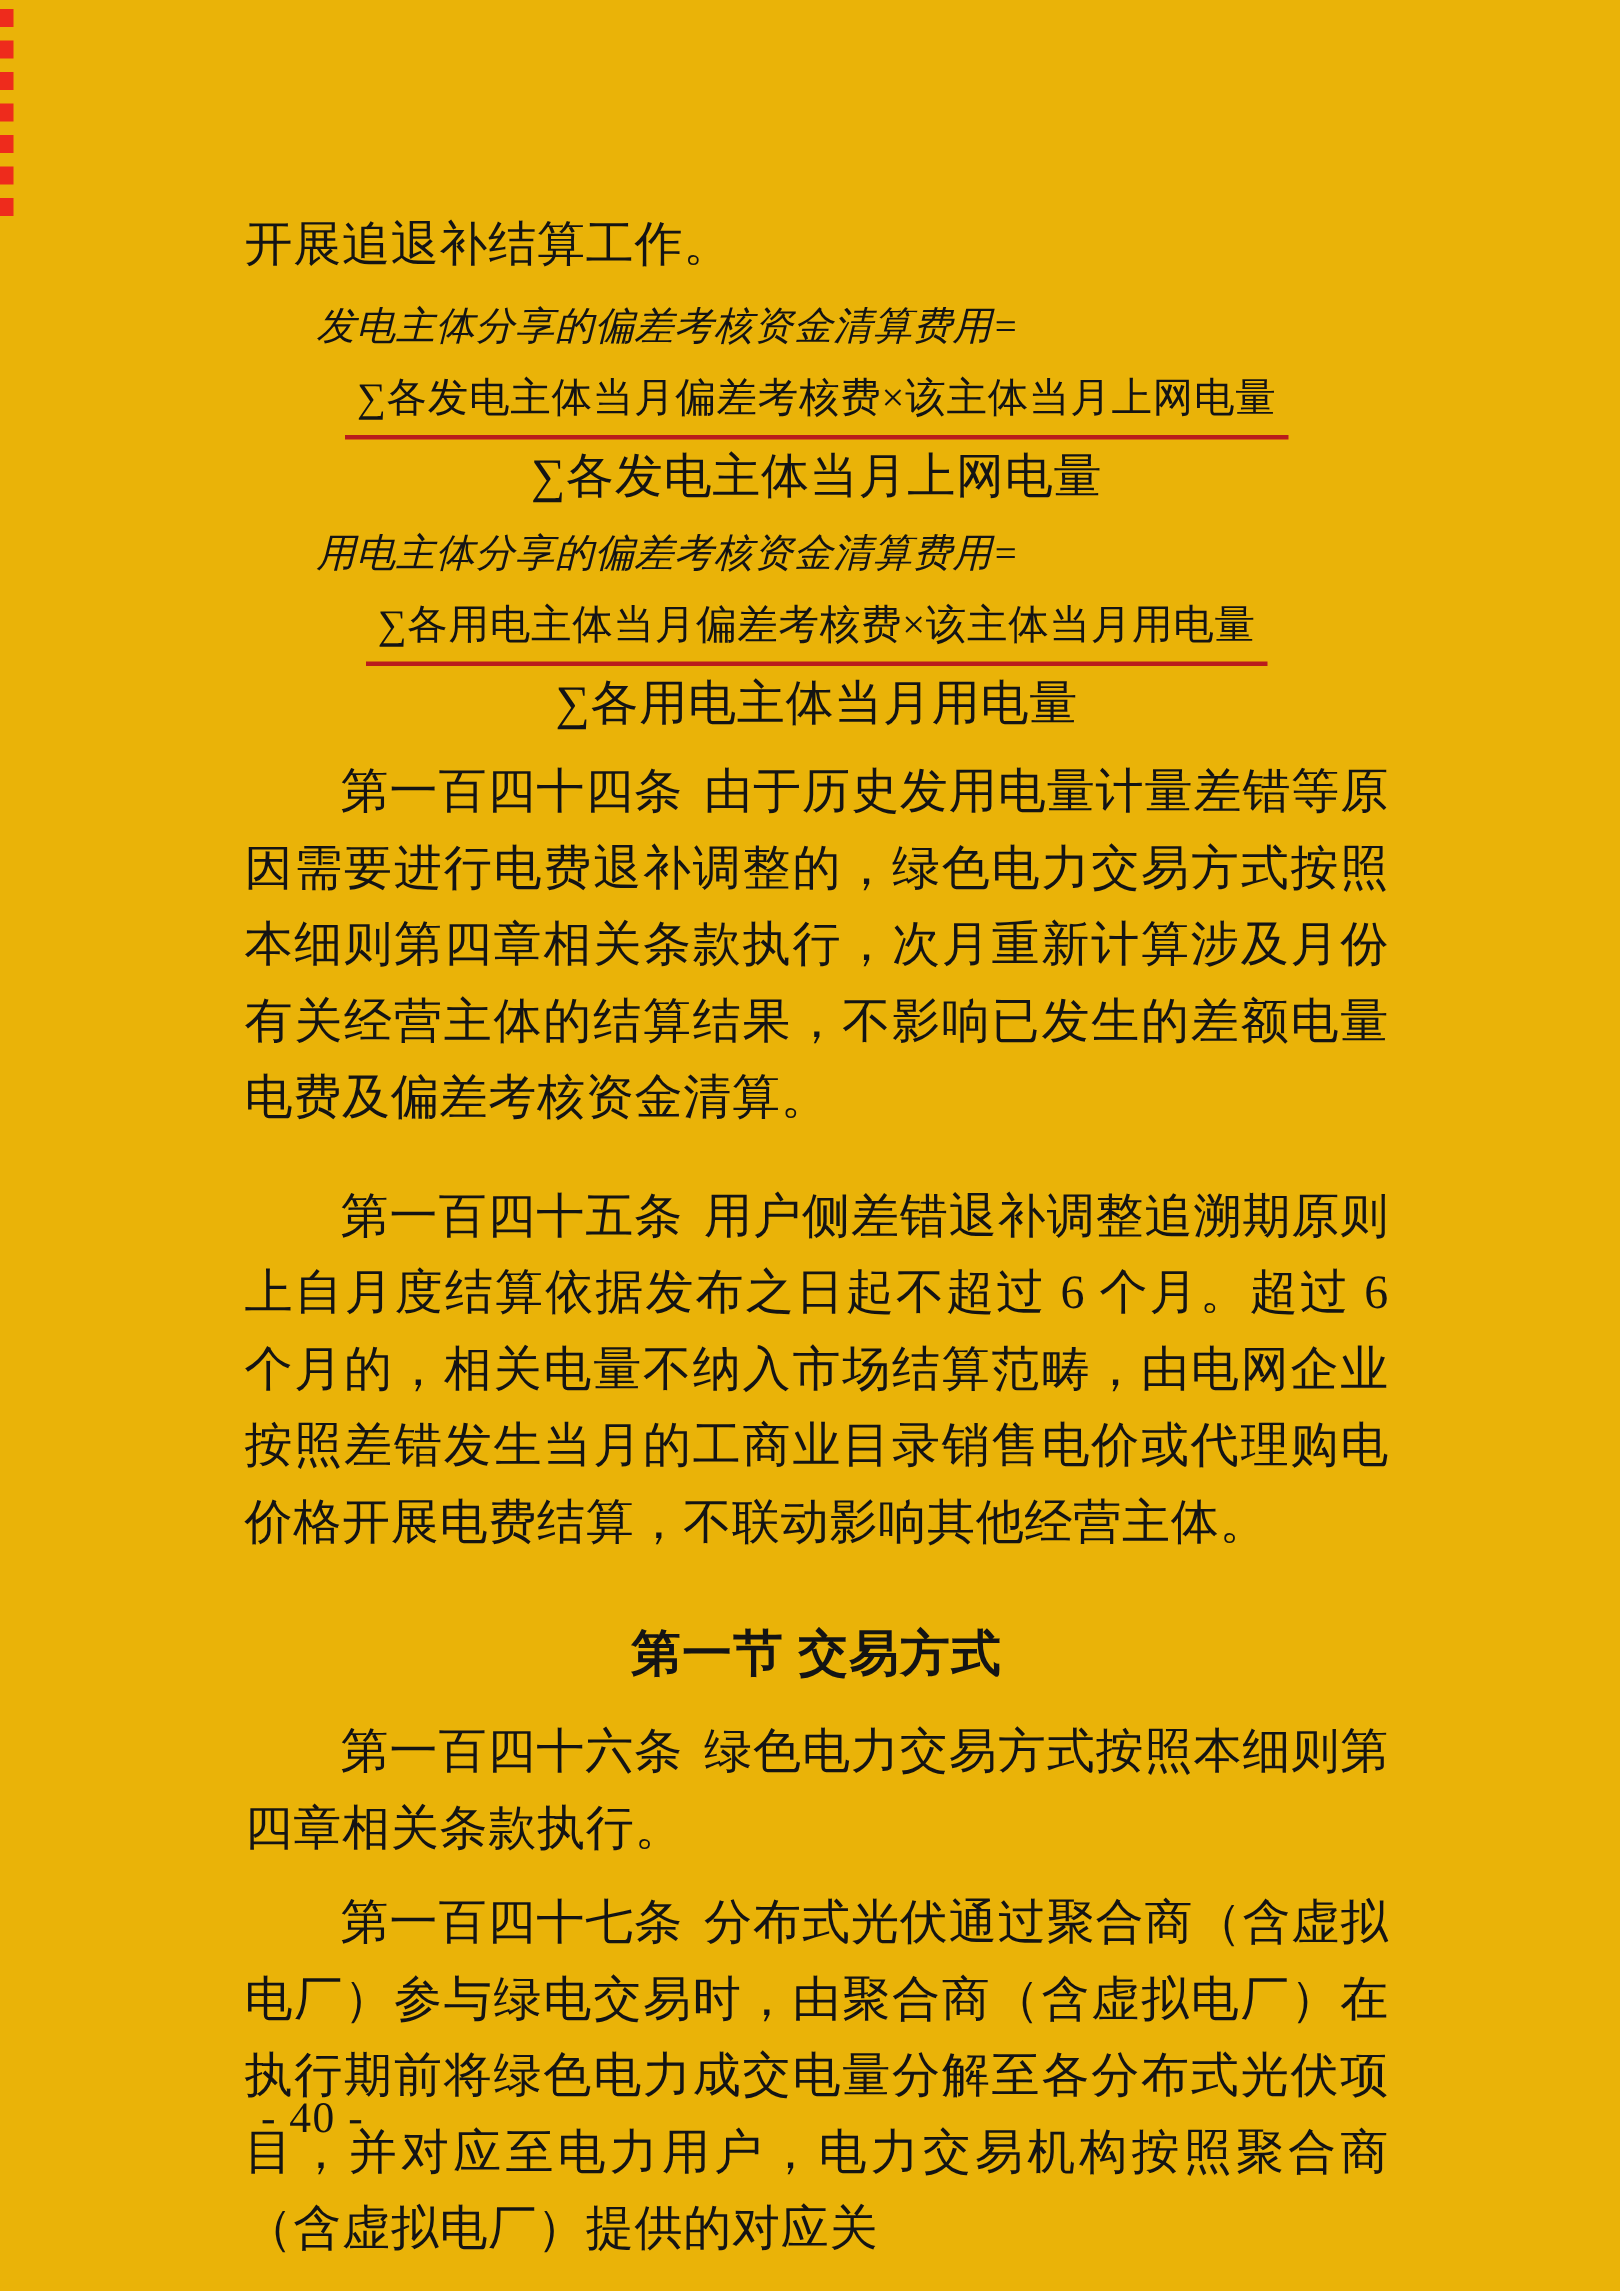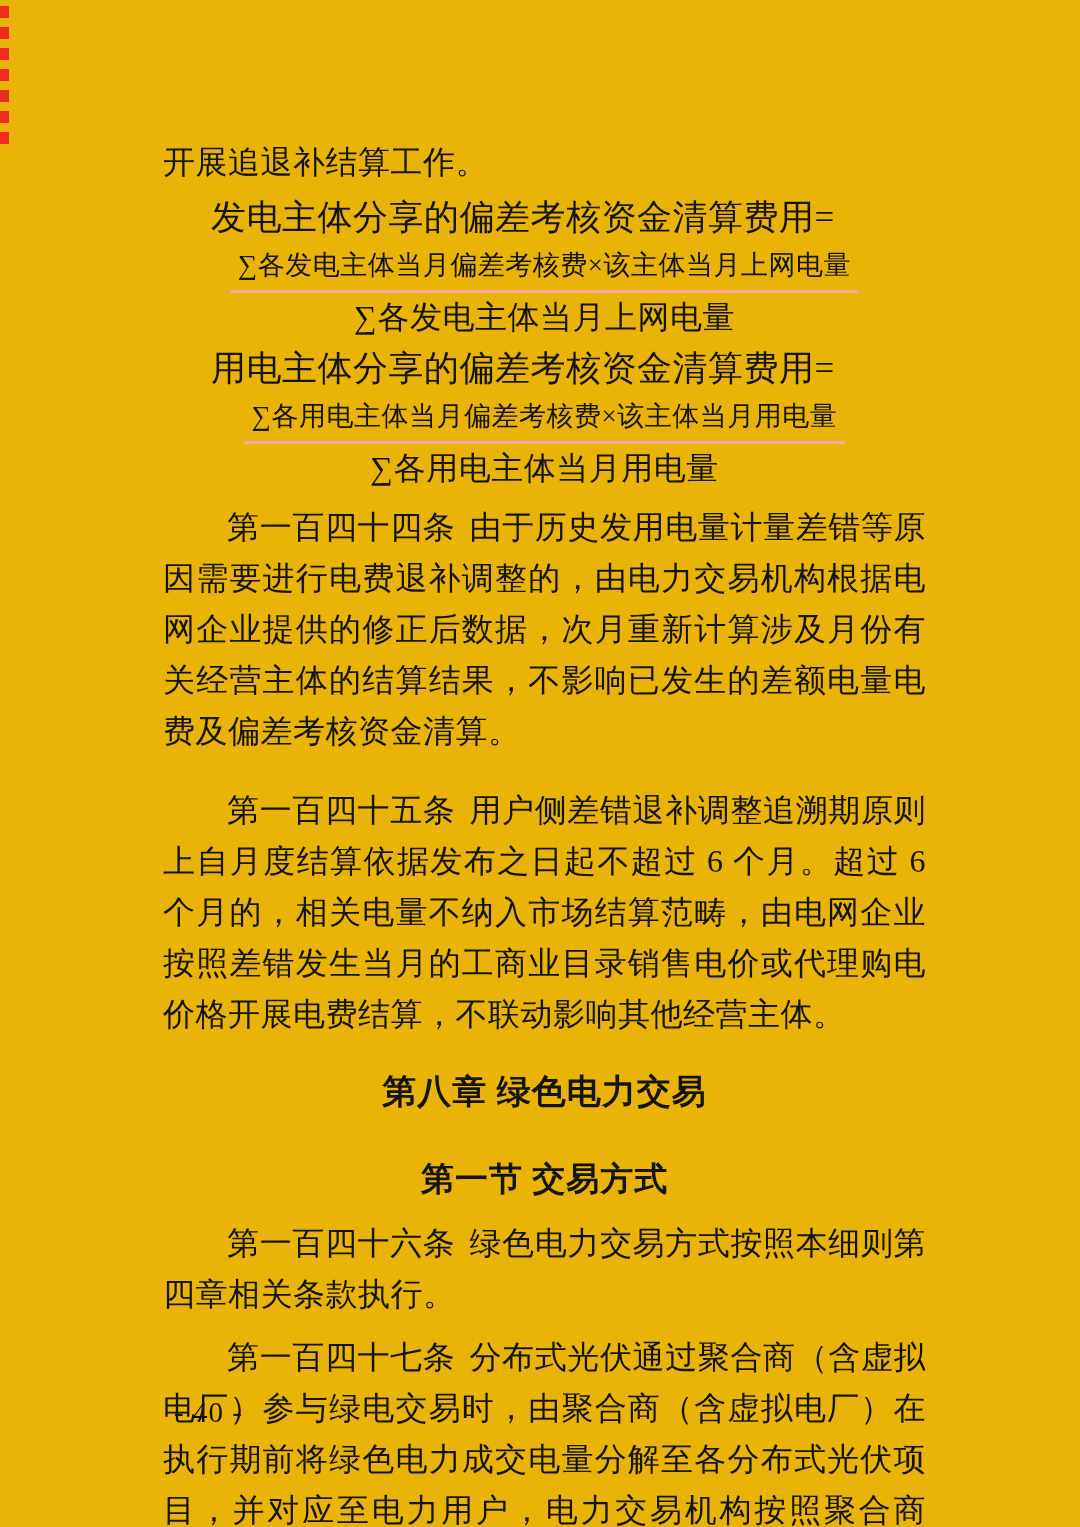--- a/index.html
+++ b/index.html
@@ -40,39 +40,40 @@
     letter-spacing: 0.5px;
   }
   .no-indent { text-indent: 0; line-height: 44px; }
   .para { text-indent: 64px; }
   .article-no {
     font-weight: normal;
     margin-right: 14px;
   }
   .formula-block { margin-top: 14px; }
   .formula-label {
-    font-size: 35px;
+    font-size: 26px;
     line-height: 40px;
     padding-left: 48px;
     letter-spacing: 0.5px;
+    font-style: italic;
   }
   .fraction {
     margin-top: 8px;
     text-align: center;
   }
   .fraction .stack {
     display: inline-block;
     text-align: center;
   }
   .numerator {
     display: block;
     font-size: 27px;
     line-height: 38px;
     padding: 0 8px 6px 8px;
-    border-bottom: 3px solid #fca5a5;
+    border-bottom: 3px solid #b91c1c;
     letter-spacing: 0.5px;
   }
   .denominator {
     display: block;
     font-size: 32px;
     line-height: 36px;
     padding-top: 6px;
     letter-spacing: 0.5px;
   }
   .para-144 { margin-top: 16px; }
@@ -137,28 +138,27 @@
       <p class="formula-label">用电主体分享的偏差考核资金清算费用=</p>
       <div class="fraction">
         <span class="stack">
           <span class="numerator">∑各用电主体当月偏差考核费×该主体当月用电量</span>
           <span class="denominator">∑各用电主体当月用电量</span>
         </span>
       </div>
     </div>
 
     <p class="body-text para para-144">
-      <span class="article-no">第一百四十四条</span><span>由于历史发用电量计量差错等原因需要进行电费退补调整的，由电力交易机构根据电网企业提供的修正后数据，次月重新计算涉及月份有关经营主体的结算结果，不影响已发生的差额电量电费及偏差考核资金清算。</span>
+      <span class="article-no">第一百四十四条</span><span>由于历史发用电量计量差错等原因需要进行电费退补调整的，绿色电力交易方式按照本细则第四章相关条款执行，次月重新计算涉及月份有关经营主体的结算结果，不影响已发生的差额电量电费及偏差考核资金清算。</span>
     </p>
 
     <p class="body-text para para-145">
       <span class="article-no">第一百四十五条</span><span>用户侧差错退补调整追溯期原则上自月度结算依据发布之日起不超过 6 个月。超过 6 个月的，相关电量不纳入市场结算范畴，由电网企业按照差错发生当月的工商业目录销售电价或代理购电价格开展电费结算，不联动影响其他经营主体。</span>
     </p>
 
-    <h2 class="chapter-heading">第八章 绿色电力交易</h2>
 
     <h3 class="section-heading">第一节 交易方式</h3>
 
     <p class="body-text para para-146">
       <span class="article-no">第一百四十六条</span><span>绿色电力交易方式按照本细则第四章相关条款执行。</span>
     </p>
 
     <p class="body-text para para-147">
       <span class="article-no">第一百四十七条</span><span>分布式光伏通过聚合商（含虚拟电厂）参与绿电交易时，由聚合商（含虚拟电厂）在执行期前将绿色电力成交电量分解至各分布式光伏项目，并对应至电力用户，电力交易机构按照聚合商（含虚拟电厂）提供的对应关</span>
     </p>

